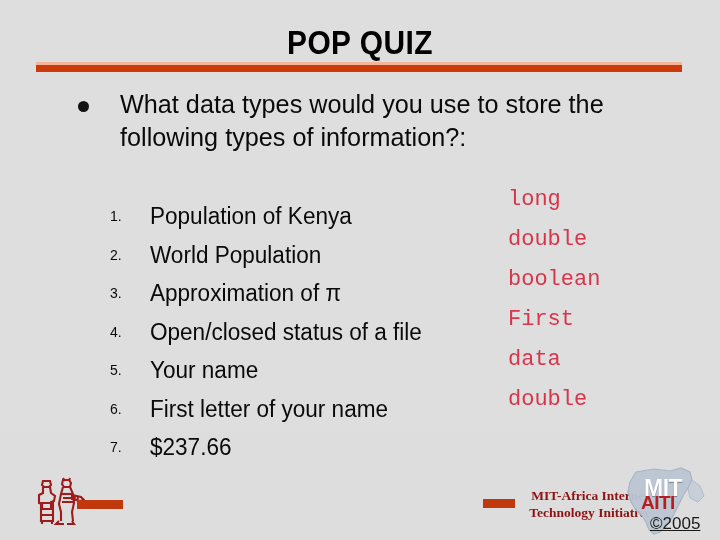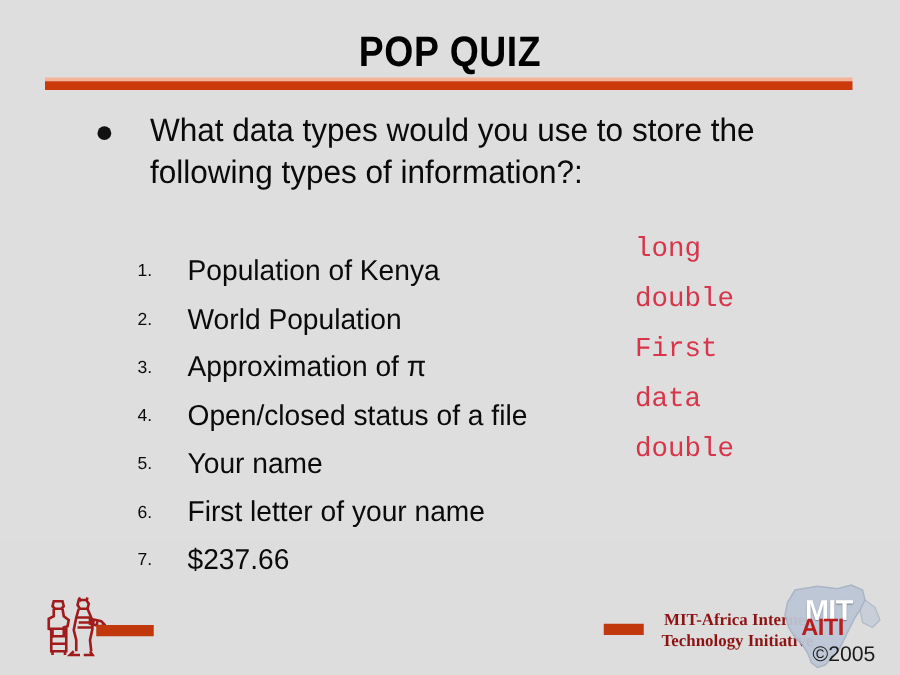--- a/index.html
+++ b/index.html
@@ -206,20 +206,21 @@
     letter-spacing: -0.5px;
   }
   .copyright {
     position: absolute;
     left: 32px;
     top: 48px;
     font-family: "Liberation Sans", sans-serif;
     font-size: 17px;
     color: #1a1a1a;
     white-space: nowrap;
+    text-decoration: underline;
   }
 </style>
 </head>
 <body>
 
 <div class="slide">
 
   <div class="title">POP QUIZ</div>
   <div class="title-rule-light"></div>
   <div class="title-rule"></div>
@@ -256,20 +257,21 @@
     </div>
     <div class="num-item">
       <span class="num-marker">7.</span>
       <span class="num-label">$237.66</span>
     </div>
   </div>
 
   <div class="answers">
     <div class="answer">long</div>
     <div class="answer">double</div>
+    <div class="answer">boolean</div>
     <div class="answer">First</div>
     <div class="answer">data</div>
     <div class="answer">double</div>
   </div>
 
   <div class="footer-figure">
     <svg width="55" height="50" viewBox="0 0 55 50" xmlns="http://www.w3.org/2000/svg">
       <g fill="none" stroke="#a01c1c" stroke-width="2.1" stroke-linejoin="miter">
 
         <path d="M13 5 l7 0 l1 4 l-2 2 l-5 0 l-2 -2 z"></path>

